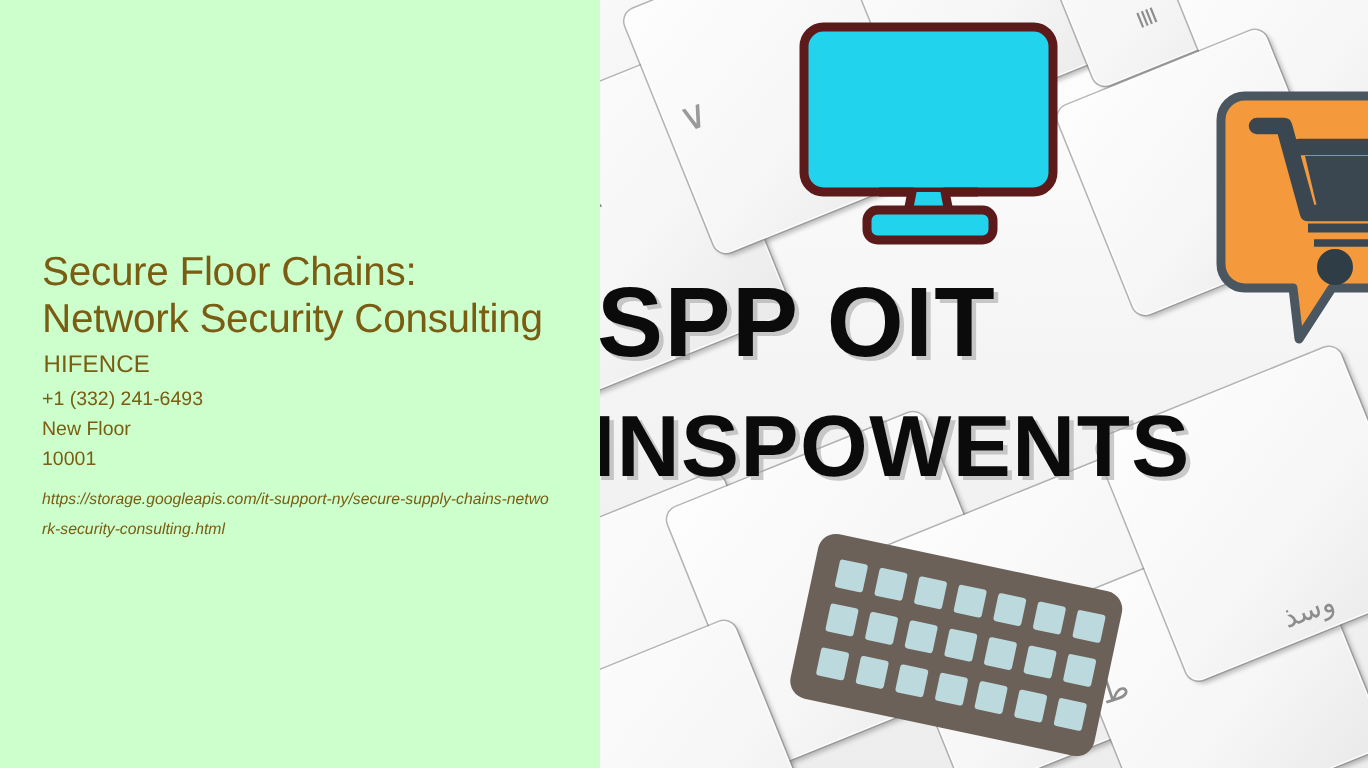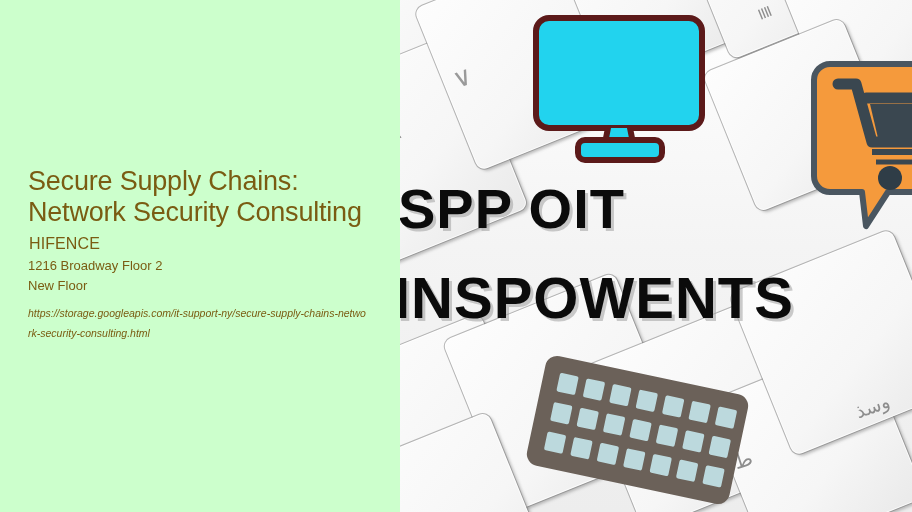--- a/index.html
+++ b/index.html
@@ -114,45 +114,46 @@
     font-weight: 700;
     color: #0b0b0b;
     letter-spacing: 1px;
     white-space: nowrap;
     text-shadow: 3px 3px 0 rgba(160,160,160,0.55);
     user-select: none;
   }
   .img-text-1 {
     left: -2px;
     top: 176px;
-    font-size: 56px;
+    font-size: 66px;
   }
   .img-text-2 {
     left: -6px;
     top: 264px;
     font-size: 58px;
   }
 </style>
 </head>
 <body>
 
 <div class="page">
 
   <section class="info-panel" style="background: rgb(204, 255, 204);">
     <div class="info-inner">
 
-      <h1 class="page-title">Secure Supply Chains: Network Security Consulting</h1>
+      <h1 class="page-title">Secure Floor Chains: Network Security Consulting</h1>
 
       <div class="org-name">HIFENCE</div>
 
-
-      <div class="contact-line">1216 Broadway Floor 2</div>
+      <div class="contact-line">+1 (332) 241-6493</div>
+
 
       <div class="contact-line">New Floor</div>
 
+      <div class="contact-line">10001</div>
 
       <a class="source-url" href="#">https://storage.googleapis.com/it-support-ny/secure-supply-chains-network-security-consulting.html</a>
 
     </div>
   </section>
 
   <section class="hero-image">
     <div class="kb-bg"></div>
 
     <div class="key" style="left:-70px; top:-40px; width:150px; height:150px; transform:rotate(-22deg);"></div>

